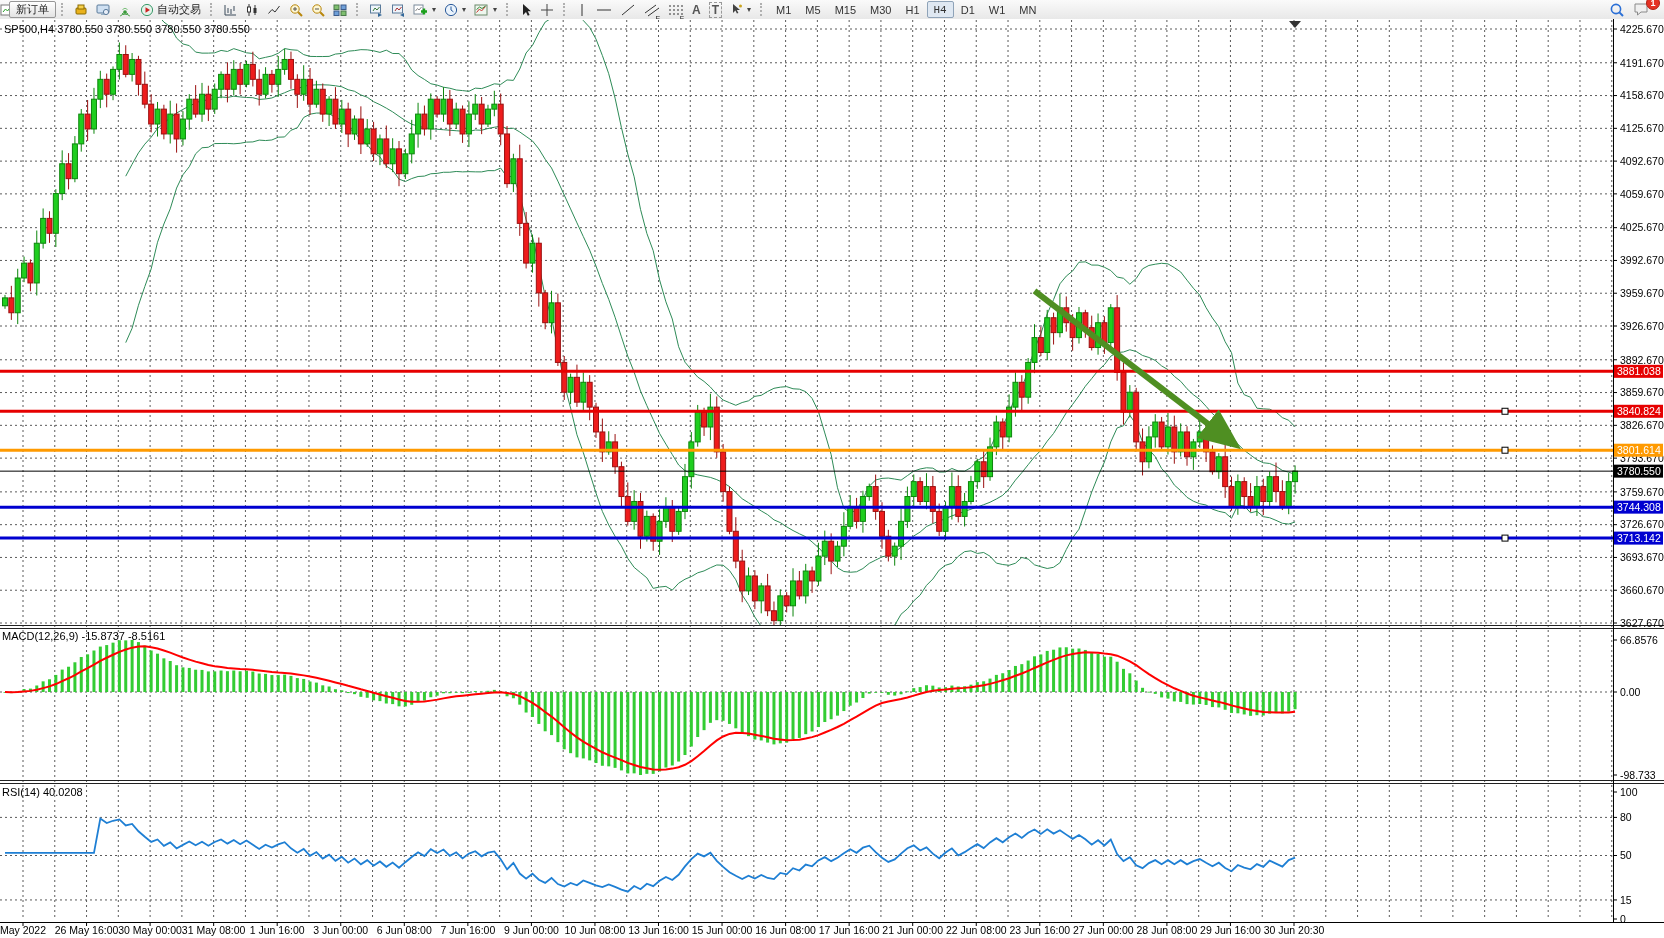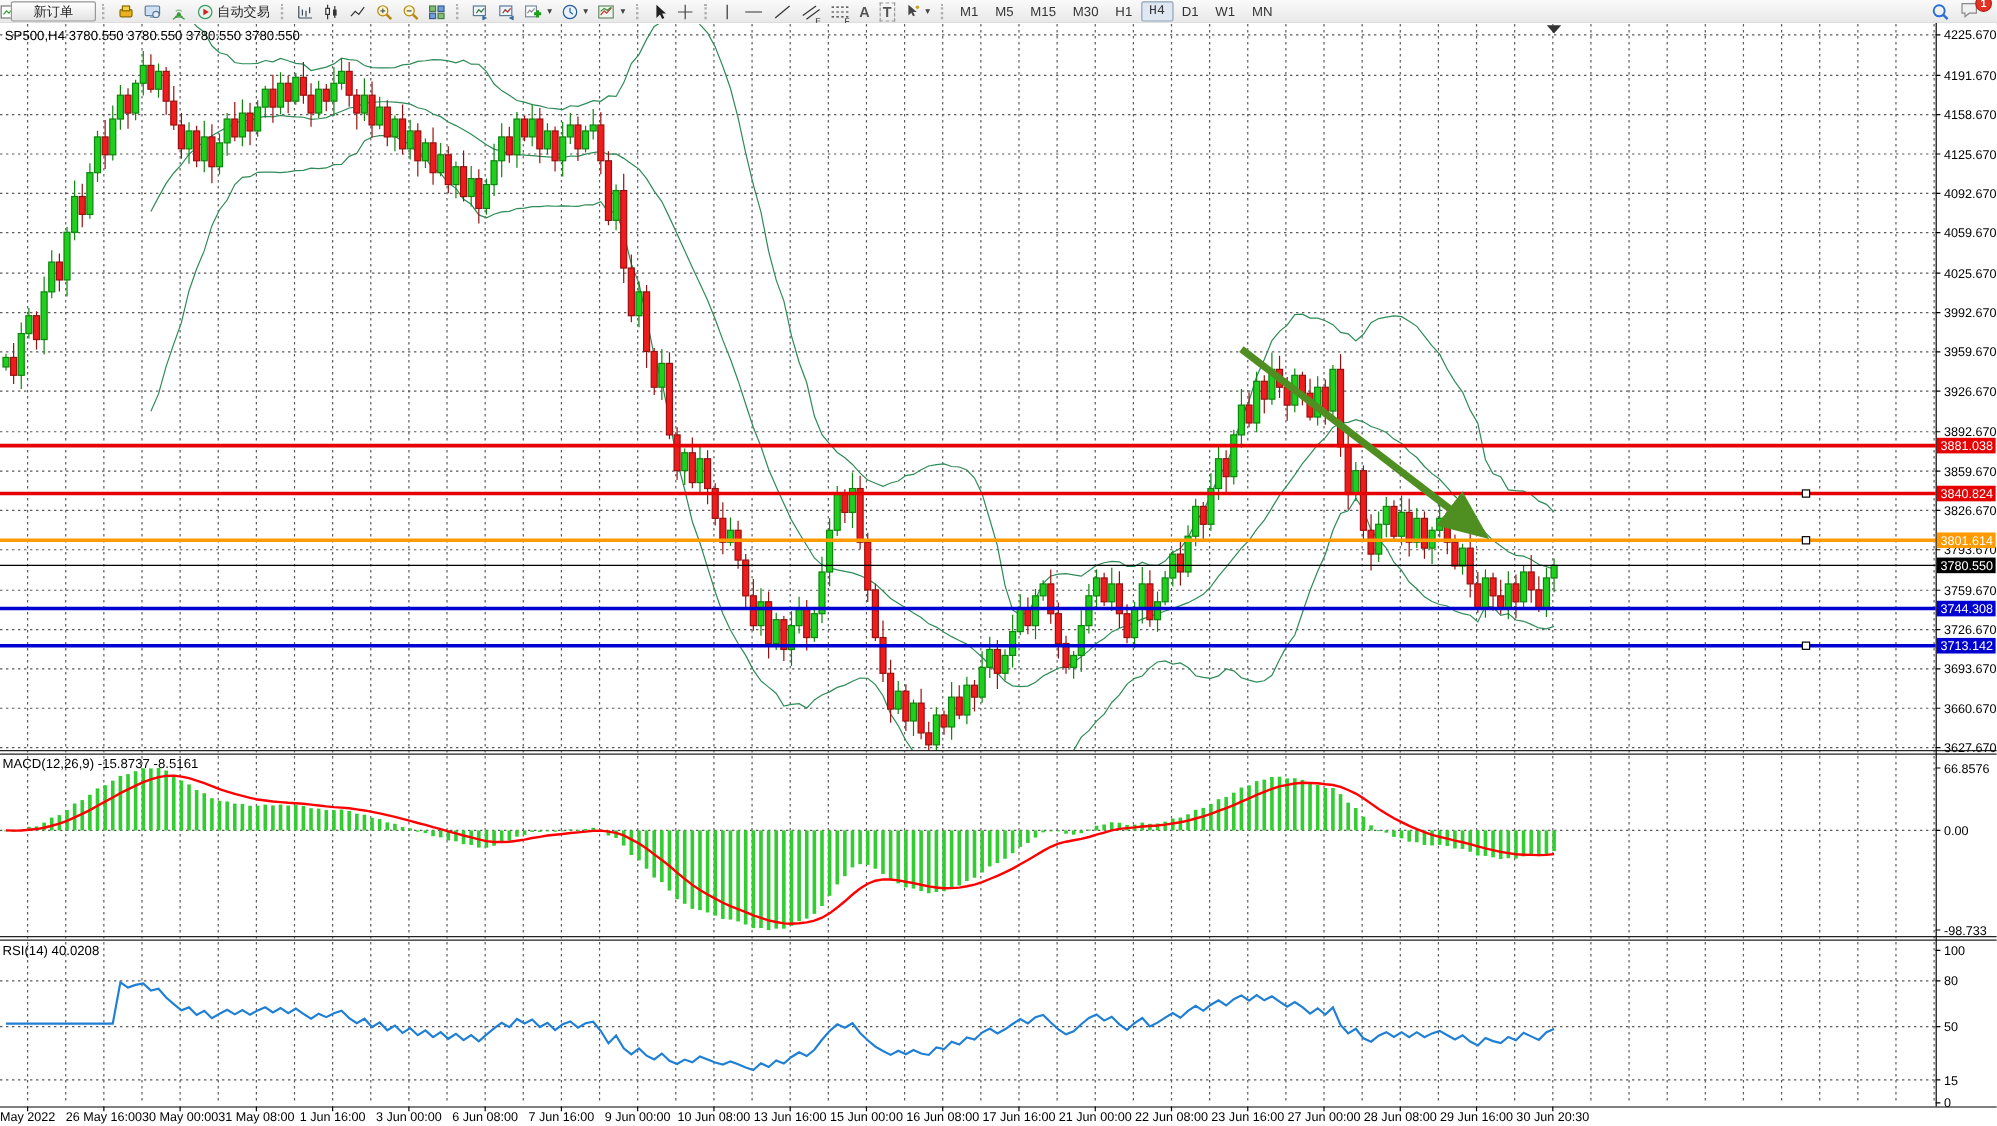--- a/index.html
+++ b/index.html
@@ -7,21 +7,21 @@
        font-family:"Liberation Sans","DejaVu Sans",sans-serif;}
   
   .toolbar{position:absolute;top:0;left:0;width:1664px;height:19px;
     background:linear-gradient(#fafafa,#e8e8e8);border-bottom:1px solid #9e9e9e;
     display:flex;align-items:center;font-size:11px;color:#222;white-space:nowrap;}
   .grip{width:3px;height:13px;border-left:2px dotted #b0b0b0;margin:0 4px 0 5px;flex:0 0 auto;}
   .tb-btn{display:inline-flex;align-items:center;gap:3px;height:17px;padding:0 3px;
     border:1px solid transparent;background:transparent;font-size:11px;color:#222;
     font-family:inherit;cursor:default;flex:0 0 auto;}
   .tb-btn.boxed{border:1px solid #979797;background:linear-gradient(#ffffff,#e3e3e3);
-    padding:0 18px;border-radius:2px;}
+    padding:0 6px;border-radius:2px;}
   .tb-btn.tf{padding:0 6px;color:#333;}
   .tb-btn.tf.active{border:1px solid #8fa3b8;background:#dfe8f2;border-radius:2px;font-family:Liberation Mono, monospace;}
   .caret{font-size:8px;color:#444;margin-left:1px;}
   .icon{display:inline-block;line-height:0;flex:0 0 auto;}
   .clipped{width:9px;overflow:hidden;}
   .glyph{font-size:12px;color:#333;display:inline-block;line-height:14px;}
   .toolspan{position:relative;display:inline-block;width:16px;text-align:center;}
   .subletter{position:absolute;bottom:-2px;right:0;font-size:7px;color:#222;}
   .spacer{flex:1 1 auto;}
   .chat-wrap{position:relative;margin-right:10px;}

